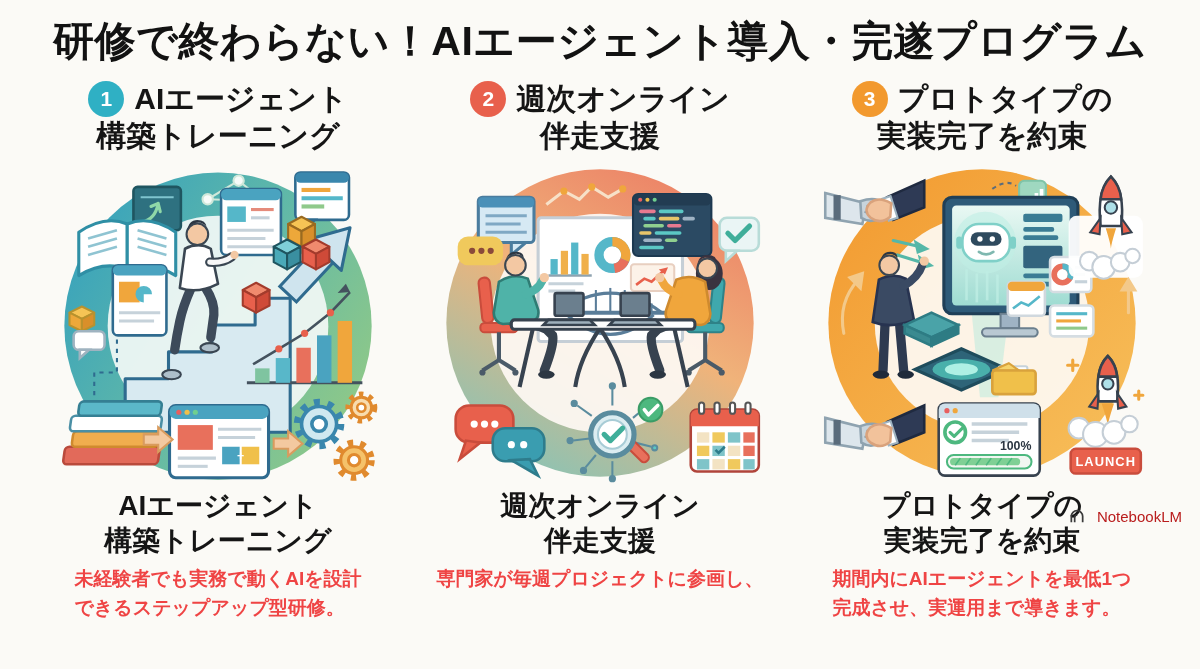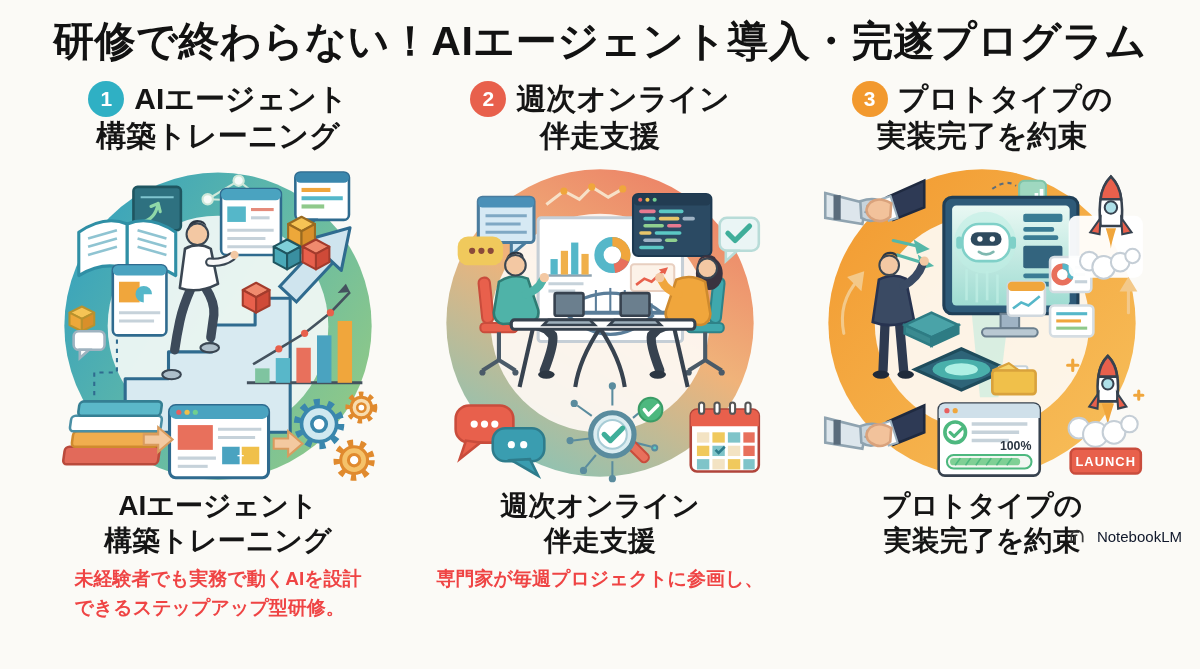--- a/index.html
+++ b/index.html
@@ -10,22 +10,22 @@
   .columns{display:flex;justify-content:space-between;padding:4px 30px 0}
   .col{width:376px;display:flex;flex-direction:column;align-items:center}
   .heading{margin-top:8px;text-align:center;font-size:30px;font-weight:900;line-height:1.22;color:#151515}
   .heading .row1{display:flex;align-items:center;justify-content:center;gap:10px}
   .badge{width:36px;height:36px;border-radius:50%;color:#fff;font-size:21px;font-weight:800;
          display:flex;align-items:center;justify-content:center;flex:0 0 36px}
   .badge.c1{background:#2fb0c4}.badge.c2{background:#e8604c}.badge.c3{background:#f2992e}
   .illus{margin-top:4px;line-height:0}
   .subtitle{margin-top:0;text-align:center;font-size:28px;font-weight:900;line-height:1.25;color:#151515}
   .desc{margin-top:7px;font-size:19px;font-weight:700;line-height:1.5;text-align:left;color:#ef4444}
-  .watermark{position:absolute;right:18px;bottom:3px;display:flex;align-items:center;gap:12px;
-             font-size:15px;color:#0f172a;font-weight:500}
+  .watermark{position:absolute;right:18px;bottom:23px;display:flex;align-items:center;gap:12px;
+             font-size:15px;color:#b91c1c;font-weight:500}
 </style>
 </head>
 <body>
 
 <div class="page">
 
   <h1 class="title">研修で終わらない！AIエージェント導入・完遂プログラム</h1>
 
   <div class="columns">
 
@@ -628,20 +628,24 @@
             <rect x="246" y="282" width="68" height="24" rx="5" fill="#e8604c" stroke="#c94c3c" stroke-width="2.5"></rect>
             <text x="280" y="299" text-anchor="middle" font-size="12.5" font-weight="bold" fill="#ffffff" letter-spacing="1">LAUNCH</text>
           </g>
         </svg>
       </div>
 
       <h2 class="subtitle">
         <span>プロトタイプの</span><br>
         <span>実装完了を約束</span>
       </h2>
+      <p class="desc">
+        <span>期間内にAIエージェントを最低1つ</span><br>
+        <span>完成させ、実運用まで導きます。</span>
+      </p>
     </section>
   </div>
 
   <div class="watermark">
     <svg viewBox="0 0 24 24" width="16" height="16">
       <path d="M3.5,20 V11 a8.5,8.5 0 0 1 17,0 V20" fill="none" stroke="#3a3a3a" stroke-width="2.6"></path>
       <path d="M8.5,20 V13 a4,4 0 0 1 4,-4" fill="none" stroke="#3a3a3a" stroke-width="2.6"></path>
     </svg>
     <span>NotebookLM</span>
   </div>

